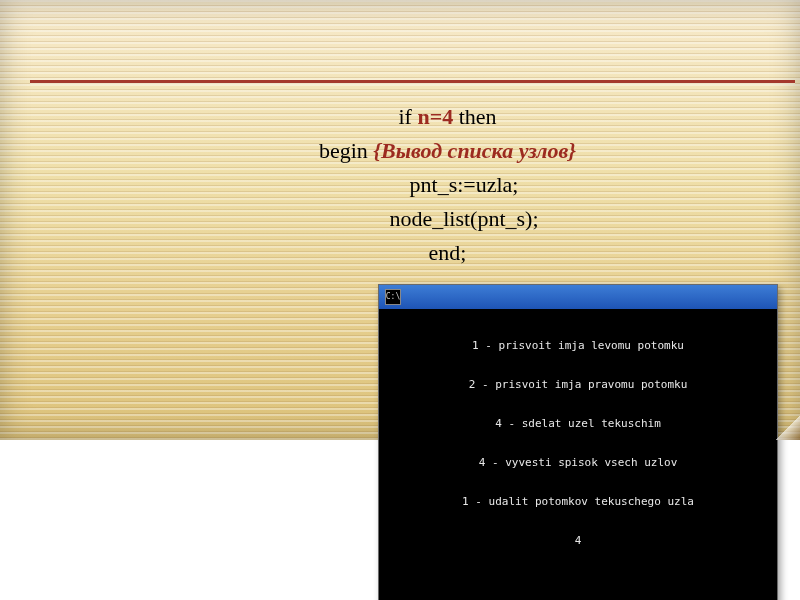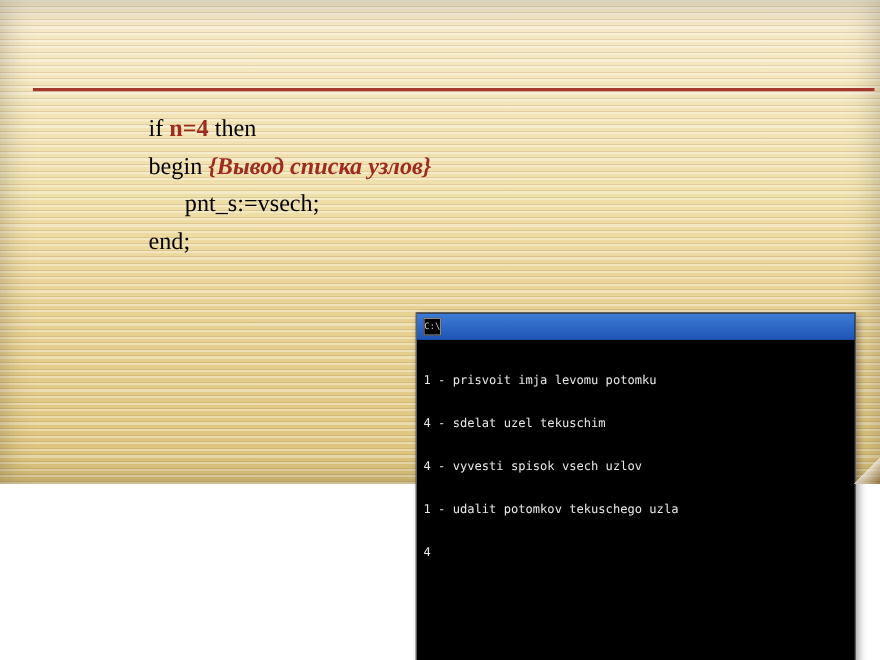--- a/index.html
+++ b/index.html
@@ -21,20 +21,21 @@
         0deg,
         rgba(255,255,255,0.35) 0px,
         rgba(255,255,255,0.35) 2px,
         rgba(150,110,60,0.18) 2px,
         rgba(150,110,60,0.18) 3px,
         rgba(255,255,255,0.0) 3px,
         rgba(255,255,255,0.0) 6px
       ),
       linear-gradient(180deg, #f7eacb 0%, #efdfa9 40%, #e6cf8f 70%, #dcc27a 100%);
     box-shadow: inset 0 0 30px rgba(0,0,0,0.25);
+    text-align: center;
   }
   .top-rule {
     position: absolute;
     top: 80px;
     left: 30px;
     right: 5px;
     height: 3px;
     background: #a4382c;
     box-shadow: 0 1px 0 rgba(255,255,255,0.4);
   }
@@ -106,32 +107,34 @@
 </head>
 <body>
 
 <div class="slide">
 
   <div class="top-rule"></div>
 
   <div class="code-block">
     <div class="line"><span>if </span><span class="kw-strong">n=4</span><span> then</span></div>
     <div class="line"><span>begin </span><span class="accent">{Вывод списка узлов}</span></div>
-    <div class="line">      pnt_s:=vsech;</div>
+    <div class="line">      pnt_s:=uzla;</div>
+    <div class="line">      node_list(pnt_s);</div>
     <div class="line">end;</div>
   </div>
 
   <div class="console">
     <div class="titlebar">
       <span class="cmd-icon">
           <span>C:\</span>
         </span>
     </div>
     <div class="console-body">
       <div>1 - prisvoit imja levomu potomku</div>
+      <div>2 - prisvoit imja pravomu potomku</div>
       <div>4 - sdelat uzel tekuschim</div>
       <div>4 - vyvesti spisok vsech uzlov</div>
       <div>1 - udalit potomkov tekuschego uzla</div>
       <div>4</div>
       
       
       
       
       
       

